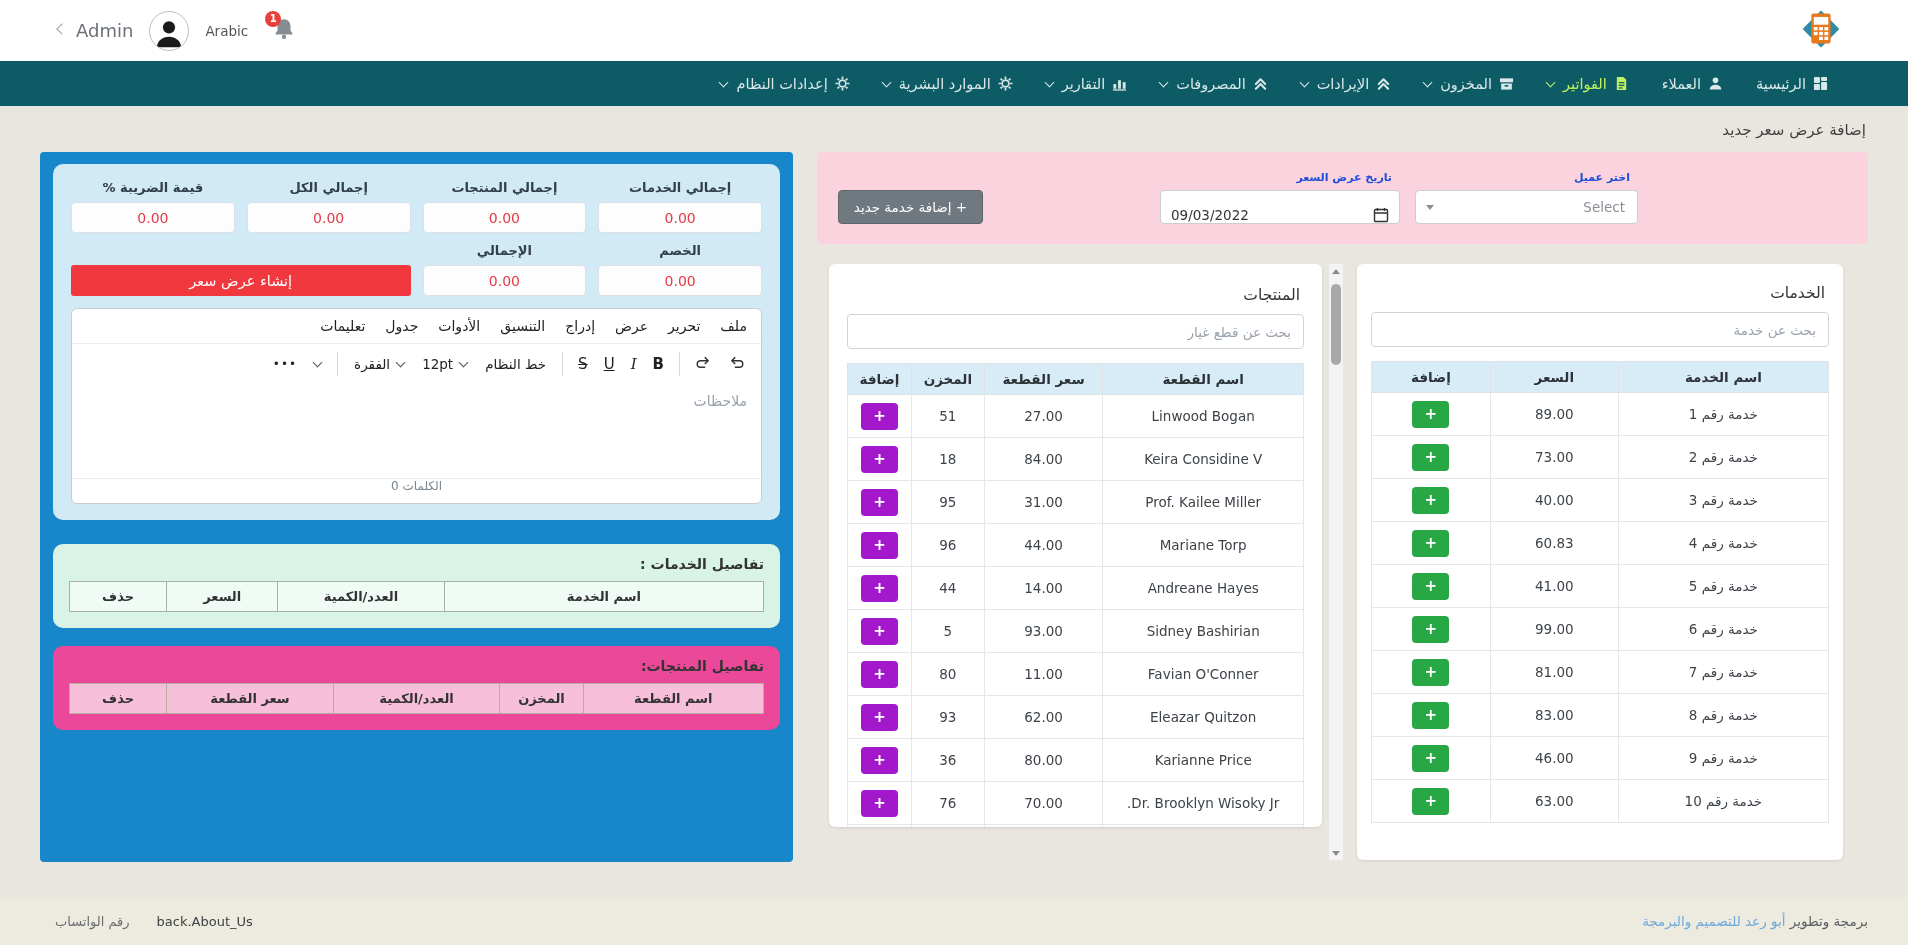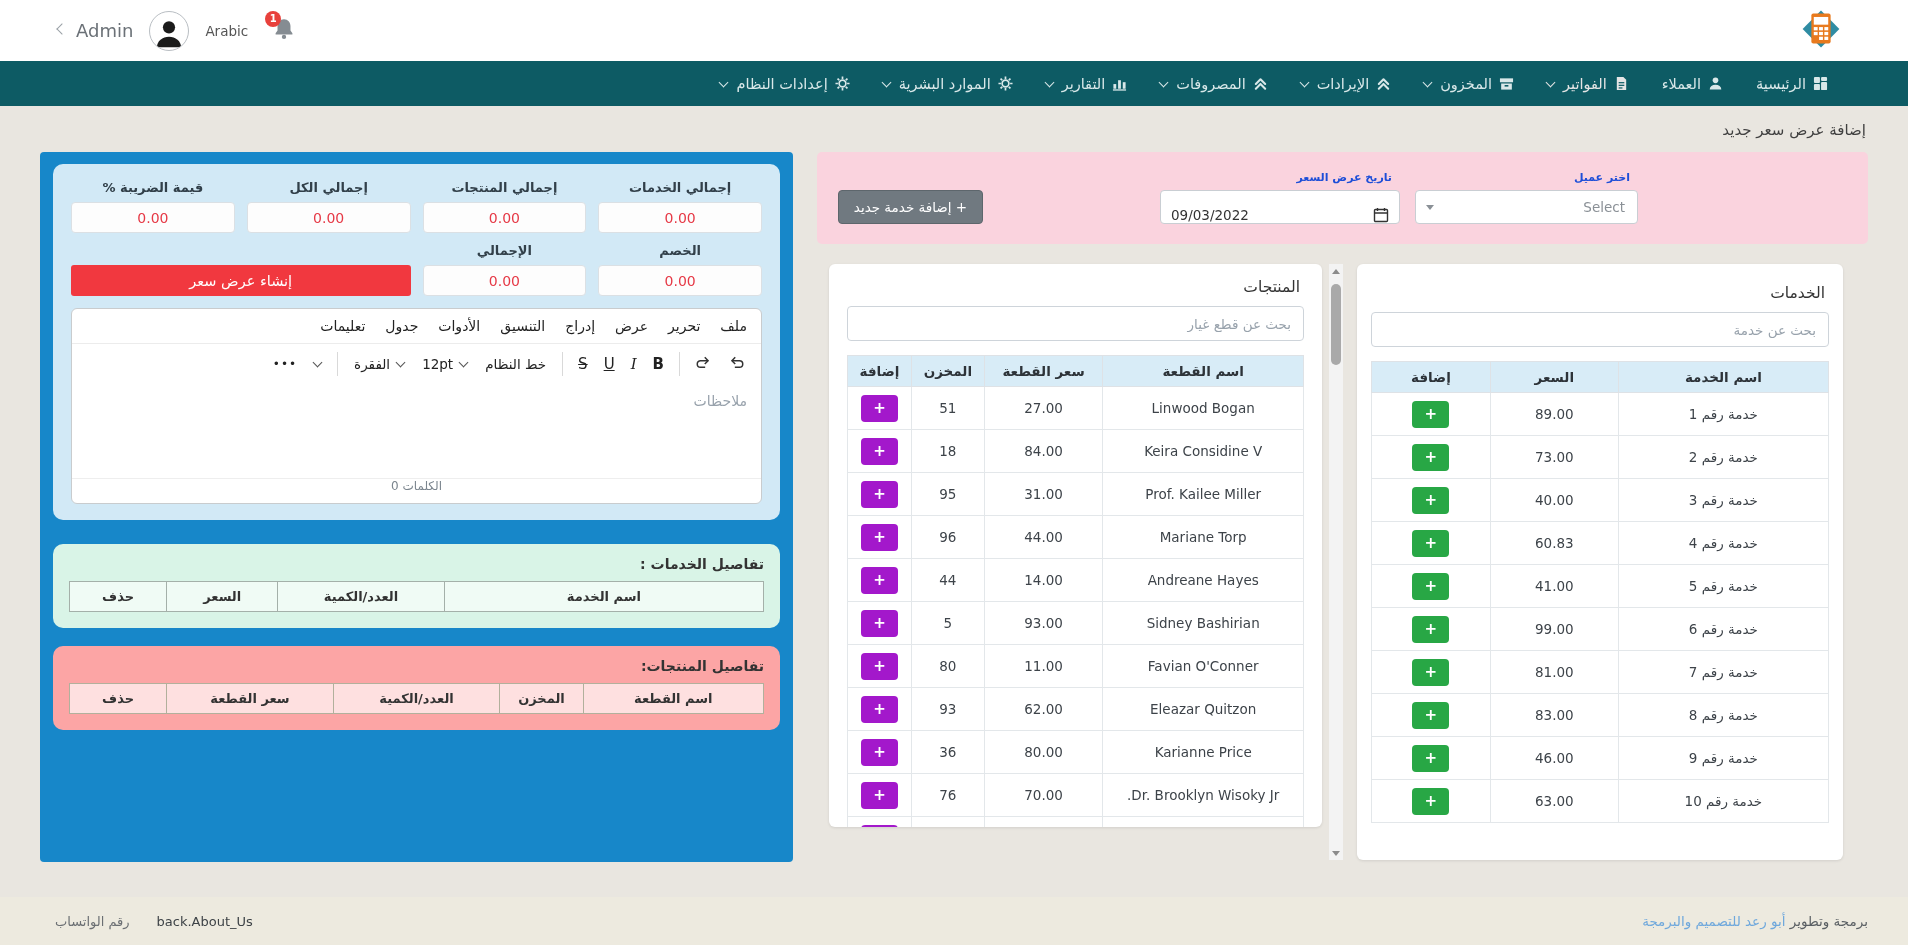--- a/index.html
+++ b/index.html
@@ -14,21 +14,21 @@
   .tiny-caret { width:8px; height:8px; border-left:1.5px solid #9aa0a6; border-bottom:1.5px solid #9aa0a6; transform:rotate(45deg); margin-top:-4px; }
   .admin-label { font-size:18px; color:#6b7177; }
   .avatar { width:40px; height:40px; border-radius:50%; border:1px solid #b9bec3; background:#fff; display:flex; align-items:flex-end; justify-content:center; overflow:hidden; margin:0 6px; }
   .lang-label { font-size:13.5px; color:#555; }
   .bell-wrap { position:relative; margin-left:14px; cursor:pointer; }
   .badge { position:absolute; top:-6px; left:-7px; background:#e8413c; color:#fff; font-size:10px; width:16px; height:16px; border-radius:50%; display:flex; align-items:center; justify-content:center; font-weight:bold; }
   .logo { margin-left:auto; }
   
   .nav { height:45px; background:#0d5b64; display:flex; direction:rtl; align-items:center; gap:33px; padding:0 80px 0 30px; flex:none; }
   .nav-item { display:flex; direction:rtl; align-items:center; gap:7px; color:#d9e8e9; font-size:14.5px; cursor:pointer; white-space:nowrap; }
-  .nav-item.active { color:#e5e5e5; }
+  .nav-item.active { color:#bef264; }
   .nav-item svg { flex:none; }
   .nav-caret { width:7px; height:7px; border-left:1.6px solid currentColor; border-bottom:1.6px solid currentColor; transform:rotate(-45deg); margin-top:-2px; margin-right:2px; }
   
   .main { flex:1; padding:0 40px; display:flex; flex-direction:column; }
   .page-title { direction:rtl; font-size:15px; color:#404040; margin:15px 2px 13px; }
   .content-row { display:flex; direction:rtl; gap:24px; align-items:flex-start; }
   .right-region { flex:1; min-width:0; }
   
   .pink-panel { background:#fad3de; border-radius:5px; height:92px; display:flex; direction:rtl; align-items:flex-end; padding:14px 0 20px; }
   .form-group { display:flex; flex-direction:column; }
@@ -38,21 +38,21 @@
   .select-box { height:34px; background:#fff; border:1px solid #c9ced3; border-radius:4px; display:flex; direction:rtl; align-items:center; justify-content:space-between; padding:0 12px 0 10px; cursor:pointer; }
   .select-value { color:#8a9096; font-size:13.5px; }
   .select-arrow { width:0; height:0; border-top:5px solid #8a9096; border-left:4px solid transparent; border-right:4px solid transparent; }
   .date-box { height:34px; background:#fff; border:1px solid #c9ced3; border-radius:4px; display:flex; direction:ltr; align-items:flex-end; justify-content:space-between; padding:0 10px; cursor:pointer; }
   .date-value { font-size:13.5px; color:#333; }
   .gray-btn { width:145px; height:34px; margin-right:177px; background:#707980; border:1px solid #5d666c; border-radius:4px; color:#fff; font-size:13.5px; direction:rtl; cursor:pointer; font-family:inherit; }
   
   .cards-row { display:flex; direction:rtl; margin-top:20px; align-items:flex-start; }
   .card { background:#fff; border-radius:6px; box-shadow:0 1px 3px rgba(0,0,0,.1); }
   .services-card { width:486px; height:596px; margin-right:25px; padding:14px; overflow:hidden; }
-  .products-card { width:493px; height:563px; margin-right:7px; padding:8px 18px; overflow:hidden; }
+  .products-card { width:493px; height:563px; margin-right:7px; padding:16px 18px; overflow:hidden; }
   .card-title { direction:rtl; text-align:right; font-size:15.5px; color:#333; margin:6px 4px 10px; }
   .search-input { width:100%; height:35px; border:1px solid #ced4da; border-radius:4px; direction:rtl; padding:0 12px; font-size:13.5px; font-family:inherit; color:#333; outline:none; background:#fff; }
   .search-input::placeholder { color:#98a2ac; }
   table.data-table { width:100%; border-collapse:collapse; direction:rtl; margin-top:14px; }
   .data-table th { background:#d8ecf7; border:1px solid #dee2e6; height:31px; font-size:13.5px; color:#2d3339; font-weight:bold; text-align:center; }
   .data-table td { border:1px solid #e3e7ea; height:43px; font-size:13.5px; color:#3d4349; text-align:center; vertical-align:middle; }
   .add-btn { width:37px; height:27px; border:none; border-radius:4px; color:#fff; font-size:15px; font-weight:bold; line-height:25px; cursor:pointer; font-family:inherit; }
   .add-btn.green { background:#28a745; }
   .add-btn.purple { background:#a318cb; }
   
@@ -83,21 +83,21 @@
   .ed-placeholder { position:absolute; top:10px; right:14px; color:#98a2ac; font-size:14px; direction:rtl; }
   .ed-status { height:25px; border-top:1px solid #eee; display:flex; direction:ltr; align-items:center; padding:0 10px; font-size:12px; color:#7b858e; gap:14px;flex-direction:column; }
   .ed-status .path { margin-left:auto; color:#7b858e; }
   .grip { display:inline-block; width:9px; height:9px; cursor:nwse-resize;
           background:radial-gradient(circle 1.2px at 7px 2px,#9aa0a6 1.2px,transparent 1.3px),
                      radial-gradient(circle 1.2px at 7px 7px,#9aa0a6 1.2px,transparent 1.3px),
                      radial-gradient(circle 1.2px at 2px 7px,#9aa0a6 1.2px,transparent 1.3px); }
   
   .detail-panel { border-radius:10px; padding:12px 16px 16px; margin-top:24px; }
   .detail-panel.mint { background:#d9f4e7; }
-  .detail-panel.yellow { background:#fca5a5; margin-top:18px; }
+  .detail-panel.yellow { background:#ec4899; margin-top:18px; }
   .detail-title { direction:rtl; text-align:right; font-size:14px; font-weight:bold; color:#333; margin-bottom:9px; }
   table.detail-table { width:100%; border-collapse:collapse; direction:rtl; }
   .detail-table th { border:1px solid #a4b0a9; background:rgba(255,255,255,.6); height:30px; font-size:13px; font-weight:bold; color:#333; text-align:center; }
   .yellow .detail-table th { border-color:#b2b09c; background:rgba(255,255,255,.65); }
   
   .footer { height:48px; background:#edeadf; display:flex; direction:ltr; align-items:center; padding:0 40px 0 55px; flex:none; margin-top:auto; }
   .footer-left { display:flex; align-items:center; gap:27px; font-size:13px; }
   .footer-whatsapp { color:#6b6f73; direction:rtl; cursor:pointer; }
   .footer-about { color:#3e4347; cursor:pointer; }
   .footer-credit { margin-left:auto; direction:rtl; font-size:13.5px; color:#5a5f63; }

